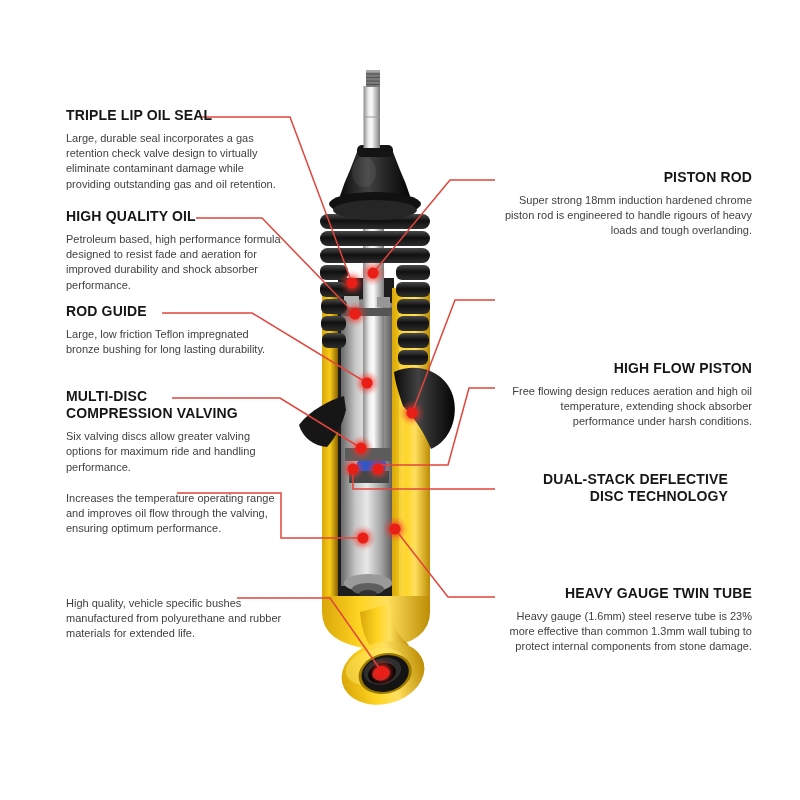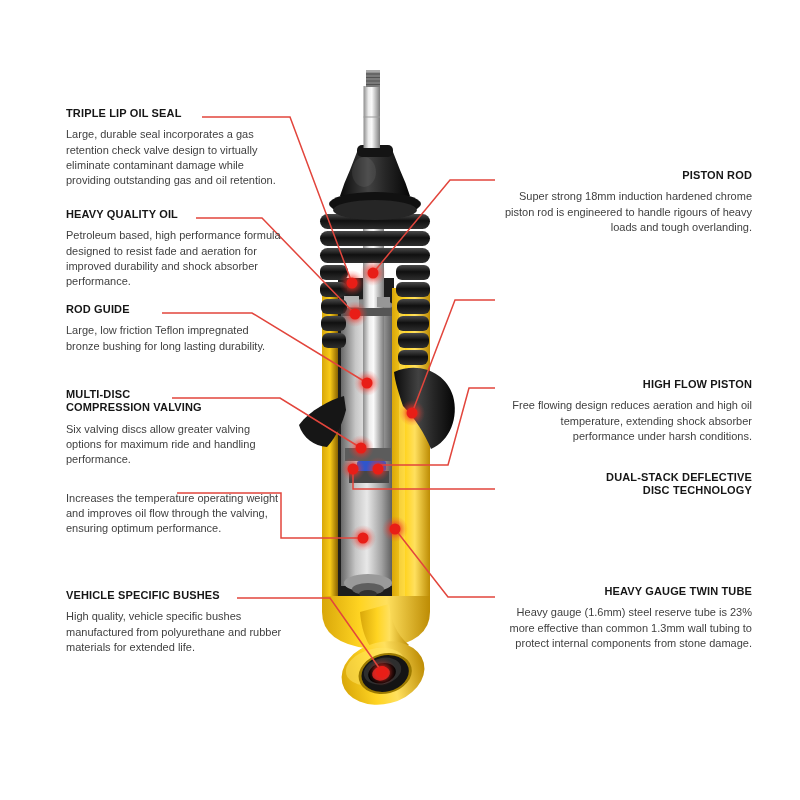--- a/index.html
+++ b/index.html
@@ -8,21 +8,21 @@
     --title-color:#161616;
     --body-color:#3f3f3f;
   }
   html,body{margin:0;padding:0;background:#ffffff;}
   #stage{
     position:relative;width:800px;height:800px;background:#ffffff;
     font-family:"Liberation Sans", sans-serif;overflow:hidden;
   }
   .callout{position:absolute;}
   .callout h3{
-    margin:0;font-size:11px;font-weight:700;letter-spacing:.15px;
+    margin:0;font-size:14px;font-weight:700;letter-spacing:.15px;
     color:var(--title-color);line-height:1.22;white-space:pre-line;
   }
   .callout p{
     margin:7px 0 0 0;font-size:11px;line-height:1.38;color:var(--body-color);
   }
   .left-col{width:218px;text-align:left;}
   .right-col{width:252px;text-align:right;}
   svg#shock-svg{position:absolute;left:0;top:0;}
   .leader{stroke:var(--accent-red);stroke-width:1.5;fill:none;stroke-linejoin:miter;}
 </style>
@@ -229,49 +229,48 @@
           <circle cx="382" cy="672" r="6" fill="#e81e17"></circle>
       </g>
     </g>
   </svg>
 
   <div class="callout left-col" style="left:66px;top:107px">
     <h3>TRIPLE LIP OIL SEAL</h3>
     <p>Large, durable seal incorporates a gas retention check valve design to virtually eliminate contaminant damage while providing outstanding gas and oil retention.</p>
   </div>
   <div class="callout left-col" style="left:66px;top:208px">
-    <h3>HEAVY QUALITY OIL</h3>
+    <h3>HIGH QUALITY OIL</h3>
     <p>Petroleum based, high performance formula designed to resist fade and aeration for improved durability and shock absorber performance.</p>
   </div>
   <div class="callout left-col" style="left:66px;top:303px">
     <h3>ROD GUIDE</h3>
     <p>Large, low friction Teflon impregnated bronze bushing for long lasting durability.</p>
   </div>
   <div class="callout left-col" style="left:66px;top:388px">
     <h3>MULTI-DISC
 COMPRESSION VALVING</h3>
     <p>Six valving discs allow greater valving options for maximum ride and handling performance.</p>
   </div>
   <div class="callout left-col" style="left:66px;top:484px">
-    <p>Increases the temperature operating weight and improves oil flow through the valving, ensuring optimum performance.</p>
+    <p>Increases the temperature operating range and improves oil flow through the valving, ensuring optimum performance.</p>
   </div>
   <div class="callout left-col" style="left:66px;top:589px">
-    <h3>VEHICLE SPECIFIC BUSHES</h3>
     <p>High quality, vehicle specific bushes manufactured from polyurethane and rubber materials for extended life.</p>
   </div>
 
   <div class="callout right-col" style="left:500px;top:169px">
     <h3>PISTON ROD</h3>
     <p>Super strong 18mm induction hardened chrome piston rod is engineered to handle rigours of heavy loads and tough overlanding.</p>
   </div>
-  <div class="callout right-col" style="left:500px;top:378px">
+  <div class="callout right-col" style="left:500px;top:360px">
     <h3>HIGH FLOW PISTON</h3>
     <p>Free flowing design reduces aeration and high oil temperature, extending shock absorber performance under harsh conditions.</p>
   </div>
-  <div class="callout right-col" style="left:500px;top:471px">
+  <div class="callout right-col" style="left:476px;top:471px">
     <h3>DUAL-STACK DEFLECTIVE
 DISC TECHNOLOGY</h3>
   </div>
   <div class="callout right-col" style="left:500px;top:585px">
     <h3>HEAVY GAUGE TWIN TUBE</h3>
     <p>Heavy gauge (1.6mm) steel reserve tube is 23% more effective than common 1.3mm wall tubing to protect internal components from stone damage.</p>
   </div>
 
 </div>
 

